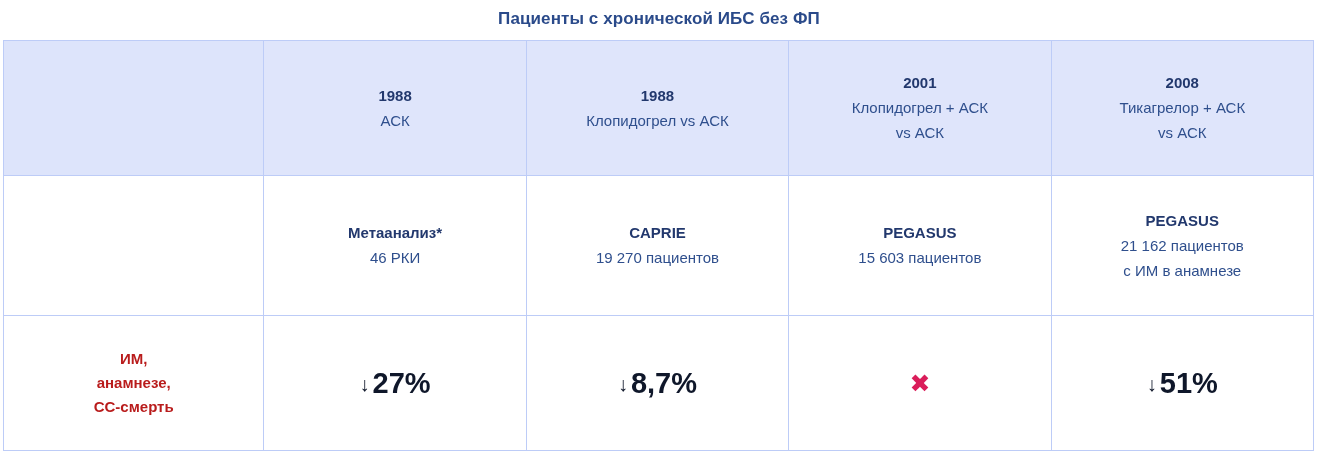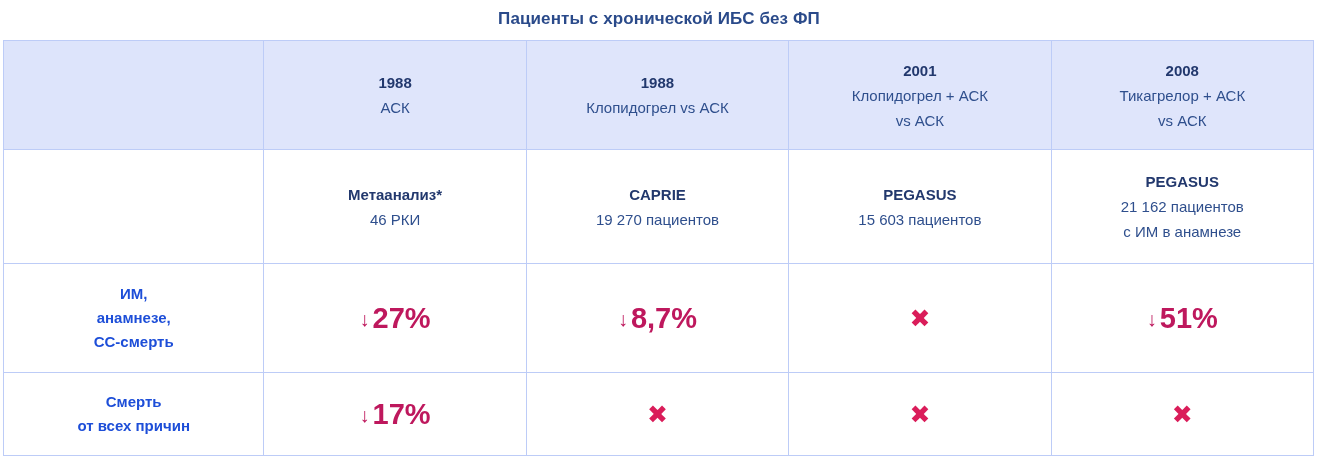--- a/index.html
+++ b/index.html
@@ -87,29 +87,29 @@
     line-height: 25px;
   }
 
   tr.data-row td { background:#ffffff; }
   tr.row-mi td { height: 108px; }
   tr.row-death td { height: 82px; }
 
   .row-label {
     font-size: 15px;
     font-weight: bold;
-    color: #1d4ed8;
+    color: #b91c1c;
     line-height: 24px;
   }
   .row-label span { display: block; }
 
   .value {
     font-size: 29px;
     font-weight: bold;
-    color: #be185d;
+    color: #0f172a;
     white-space: nowrap;
     line-height: 1;
   }
   .value .arrow {
     font-size: 20px;
     font-weight: bold;
     position: relative;
     top: -2px;
     margin-right: 3px;
   }
@@ -190,35 +190,17 @@
           <span class="value"><span class="arrow">↓</span><span>8,7%</span></span>
         </td>
         <td>
           <span class="xmark">✖</span>
         </td>
         <td>
           <span class="value"><span class="arrow">↓</span><span>51%</span></span>
         </td>
       </tr>
 
-      <tr class="data-row row-death">
-        <td class="row-label">
-          <span>Смерть</span>
-          <span>от всех причин</span>
-        </td>
-        <td>
-          <span class="value"><span class="arrow">↓</span><span>17%</span></span>
-        </td>
-        <td>
-          <span class="xmark">✖</span>
-        </td>
-        <td>
-          <span class="xmark">✖</span>
-        </td>
-        <td>
-          <span class="xmark">✖</span>
-        </td>
-      </tr>
 
     </tbody>
   </table>
 
 </div>
 
 </body></html>

